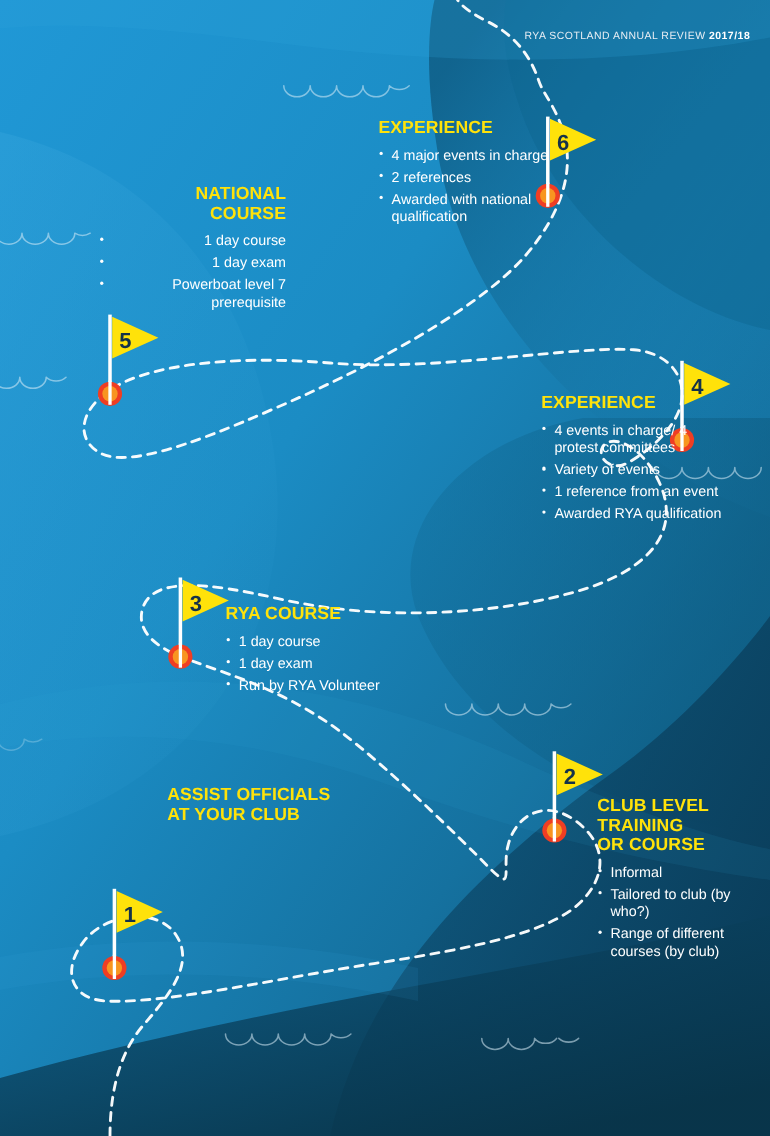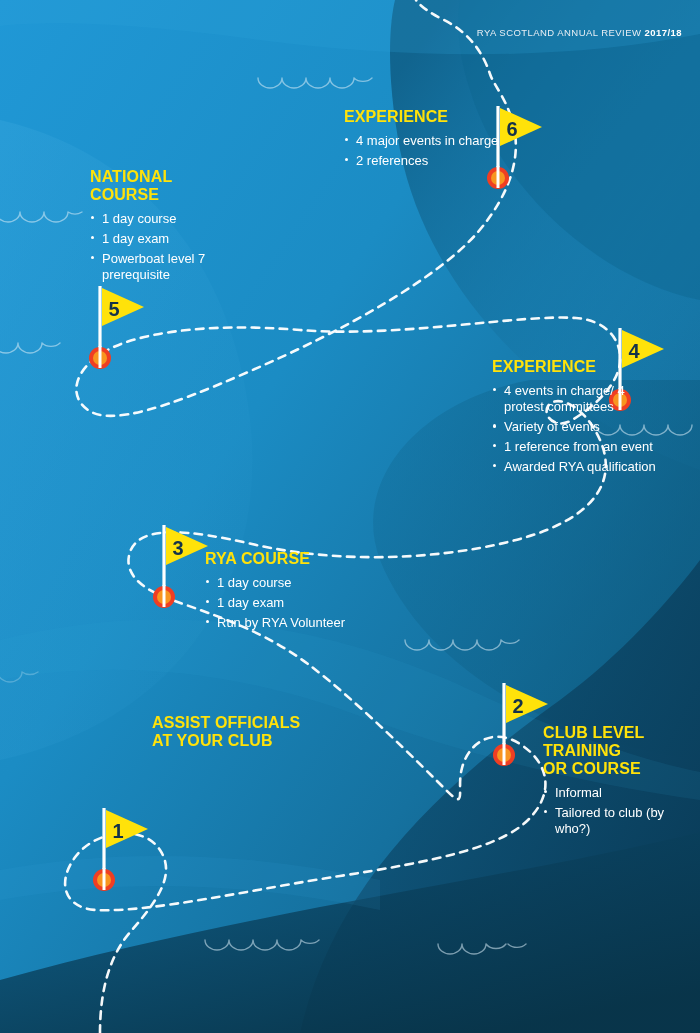--- a/index.html
+++ b/index.html
@@ -102,21 +102,21 @@
     left: 1px;
     top: 5px;
     width: 3.4px;
     height: 3.4px;
     border-radius: 50%;
     background: #ffffff;
   }
 
   
   #block-6 { top: 108px; left: 344px; width: 175px; }
-  #block-5 { top: 168px; left: 90px;  width: 170px; }
+  #block-5 { top: 168px; left: 90px;  width: 170px; text-align: right; }
   #block-4 { top: 358px; left: 492px; width: 175px; }
   #block-3 { top: 550px; left: 205px; width: 190px; }
   #block-2 { top: 724px; left: 543px; width: 150px; }
   #block-1 { top: 714px; left: 152px; width: 185px; }
 </style>
 </head>
 <body>
 
 <div id="poster">
 
@@ -295,20 +295,21 @@
     </svg>
   </div>
 
   <div class="block" id="block-6">
     <h3>
       <span>EXPERIENCE</span>
     </h3>
     <ul>
       <li>4 major events in charge</li>
       <li>2 references</li>
+      <li>Awarded with national qualification</li>
     </ul>
   </div>
 
   <div class="block" id="block-5">
     <h3>
       <span>NATIONAL</span><br>
       <span>COURSE</span>
     </h3>
     <ul>
       <li>1 day course</li>
@@ -342,20 +343,21 @@
 
   <div class="block" id="block-2">
     <h3>
       <span>CLUB LEVEL</span><br>
       <span>TRAINING</span><br>
       <span>OR COURSE</span>
     </h3>
     <ul>
       <li>Informal</li>
       <li>Tailored to club (by who?)</li>
+      <li>Range of different courses (by club)</li>
     </ul>
   </div>
 
   <div class="block" id="block-1">
     <h3>
       <span>ASSIST OFFICIALS</span><br>
       <span>AT YOUR CLUB</span>
     </h3>
   </div>
 

